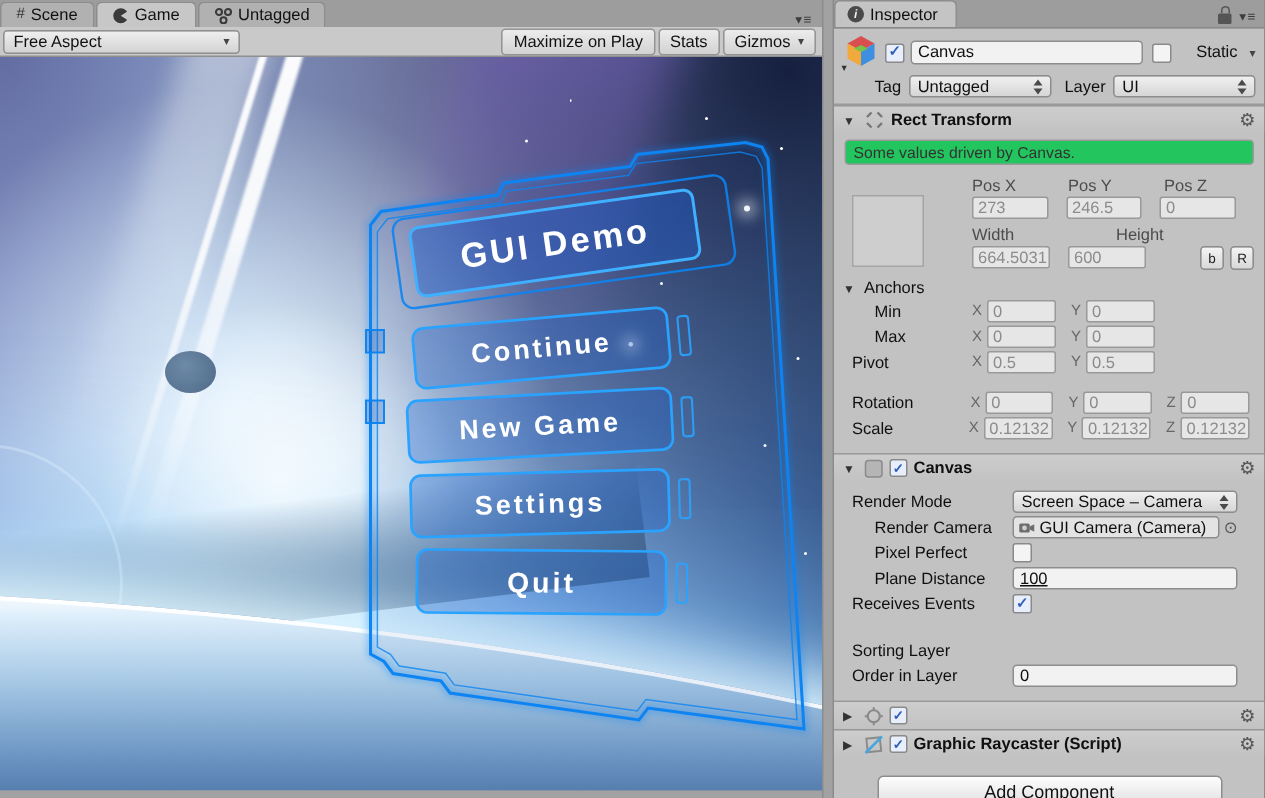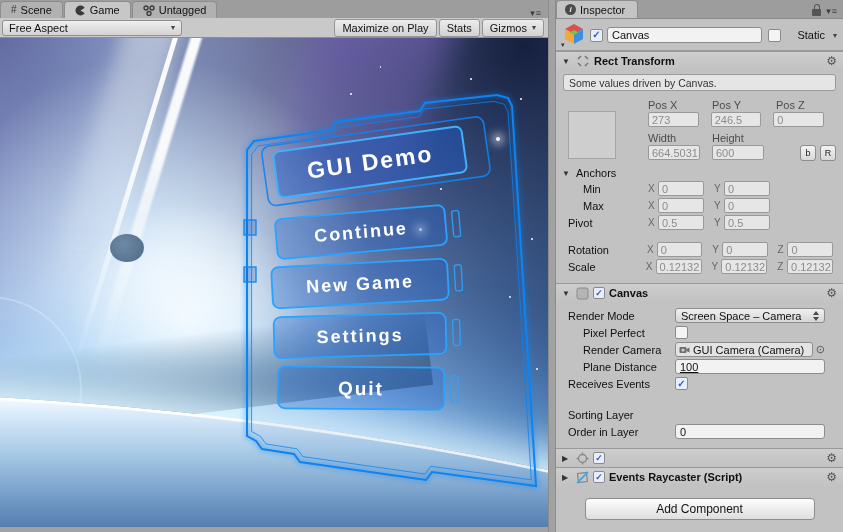--- a/index.html
+++ b/index.html
@@ -6,21 +6,21 @@
   .app{position:relative;width:843px;height:532px;background:#a2a2a2;font-family:"Liberation Sans",sans-serif;overflow:hidden;-webkit-font-smoothing:antialiased;}
   
   .tabbar{position:absolute;left:0;top:0;height:18px;background:#9d9d9d;border-bottom:1px solid #8a8a8a;display:flex;align-items:flex-end;}
   .tab{height:17px;display:flex;align-items:center;gap:4px;padding:0 10px;font-size:11px;color:#111;background:#b1b1b1;border:1px solid #8d8d8d;border-bottom:none;border-radius:4px 4px 0 0;margin-right:1px;box-sizing:border-box;}
   .tab.active{background:#c7c7c7;}
   .tabicon{font-size:10px;color:#333;line-height:1;}
   .pane-ctl{margin-left:auto;font-size:9px;color:#3c3c3c;padding:2px 6px 0 0;letter-spacing:1px;}
   
   .toolbar{position:absolute;left:0;top:18px;width:548px;height:20px;background:#c9c9c9;border-bottom:1px solid #8f8f8f;display:flex;align-items:center;box-sizing:border-box;}
   .dd{display:flex;align-items:center;height:16px;background:linear-gradient(#efefef,#d3d3d3);border:1px solid #909090;border-radius:3px;font-size:11px;color:#111;padding:0 6px;box-sizing:border-box;}
-  .aspect{width:180px;margin-left:2px;justify-content:space-between;}
+  .aspect{width:158px;margin-left:2px;justify-content:space-between;}
   .tb-right{margin-left:auto;display:flex;gap:2px;padding-right:4px;justify-content:space-between;}
   .tb-btn{height:16px;display:flex;align-items:center;background:linear-gradient(#ececec,#d2d2d2);border:1px solid #949494;border-radius:3px;font-size:11px;color:#111;padding:0 7px;}
   .ddarrow{font-size:8px;color:#444;margin-left:5px;}
   
   .game-view{position:absolute;left:0;top:38px;width:548px;height:489px;overflow:hidden;border-bottom:1px solid #7e7e7e;
     background:
       radial-gradient(circle at 34% 58%, rgba(255,255,255,.95), rgba(255,255,255,0) 26%),
       radial-gradient(circle at 28% 48%, rgba(232,246,255,.8), rgba(232,246,255,0) 46%),
       radial-gradient(ellipse at 96% 2%, #161f3e 0%, rgba(22,31,62,0) 58%),
       radial-gradient(ellipse at 62% 0%, rgba(128,106,195,.6), rgba(128,106,195,0) 42%),
@@ -67,21 +67,21 @@
   .namefield{flex:1;margin:0 6px 0 4px;}
   .mini-dd{height:15px;flex:1;display:flex;align-items:center;justify-content:space-between;background:linear-gradient(#f0f0f0,#d6d6d6);border:1px solid #8d8d8d;border-radius:3px;padding:0 5px;box-sizing:border-box;}
   .updown{display:flex;flex-direction:column;gap:2px;}
   .updown i{display:block;width:0;height:0;border-left:3px solid transparent;border-right:3px solid transparent;}
   .updown .u{border-bottom:4px solid #4a4a4a;}
   .updown .d{border-top:4px solid #4a4a4a;}
   .comp-head{display:flex;align-items:center;height:18px;border-top:1px solid #999;background:linear-gradient(#cdcdcd,#c2c2c2);padding:0 6px;gap:4px;}
   .fold{font-size:8px;color:#333;width:10px;}
   .comp-title{font-weight:bold;font-size:11px;}
   .gear{margin-left:auto;font-size:12px;color:#555;}
-  .helpbox{margin:4px 7px 2px 7px;height:15px;background:#e5e5e5;border:1px solid #9a9a9a;border-radius:3px;font-size:10.5px;color:#333;display:flex;align-items:center;padding:0 5px;}
+  .helpbox{margin:4px 7px 2px 7px;height:15px;background:#22c55e;border:1px solid #9a9a9a;border-radius:3px;font-size:10.5px;color:#333;display:flex;align-items:center;padding:0 5px;}
   .rt-grid{position:relative;padding-top:5px;}
   .preview{position:absolute;left:12px;top:18px;width:46px;height:46px;background:#cecece;border:1px solid #a5a5a5;}
   .lblrow{display:flex;margin-left:92px;height:13px;align-items:flex-end;}
   .collab{width:52px;margin-right:12px;font-size:11px;color:#4c4c4c;}
   .fldrow{display:flex;margin-left:92px;height:17px;align-items:center;padding-right:7px;justify-content:space-between;}
   .fld{width:52px;margin-right:12px;height:15px;background:#e6e6e6;border:1px solid #999;border-radius:2px;font-size:11px;color:#8c8c8c;display:flex;align-items:center;padding:0 3px;box-sizing:border-box;}
   .minibtn{width:14px;height:14px;background:linear-gradient(#f4f4f4,#d8d8d8);border:1px solid #8d8d8d;border-radius:3px;font-size:9px;display:flex;align-items:center;justify-content:center;color:#222;}
   .lblcol{width:92px;padding-left:12px;box-sizing:border-box;color:#101010;}
   .lblcol.ind{padding-left:27px;}
   .ax{width:10px;font-size:10px;color:#666;}
@@ -233,20 +233,38 @@
           <span class="cube-dd">▾</span>
         </div>
         <span class="chk on">✓</span>
         <div class="txtfield namefield">
             <span>Canvas</span>
           </div>
         <span class="chk"></span>
         <span style="margin:0 3px 0 16px;">Static</span>
         <span class="ddarrow">▾</span>
       </div>
+      <div class="row" style="height:19px;">
+        <span style="margin-left:21px;margin-right:5px;">Tag</span>
+        <div class="mini-dd" style="max-width:98px;">
+          <span>Untagged</span>
+            <span class="updown">
+              <i class="u"></i>
+              <i class="d"></i>
+            </span>
+        </div>
+        <span style="margin:0 5px 0 9px;">Layer</span>
+        <div class="mini-dd">
+          <span>UI</span>
+            <span class="updown">
+              <i class="u"></i>
+              <i class="d"></i>
+            </span>
+        </div>
+      </div>
     </div>
 
     <div class="comp-head">
       <span class="fold">▼</span>
       <svg width="14" height="14" viewBox="0 0 14 14">
           <g stroke="#777" stroke-width="1.6" fill="none">
             <path d="M2 5 L5 2"></path>
             <path d="M9 2 L12 5"></path>
             <path d="M2 9 L5 12"></path>
             <path d="M12 9 L9 12"></path>
@@ -262,21 +280,21 @@
       <div class="lblrow">
         <span class="collab">Pos X</span>
         <span class="collab">Pos Y</span>
         <span class="collab">Pos Z</span>
       </div>
       <div class="fldrow">
         <span class="fld">273</span>
         <span class="fld">246.5</span>
         <span class="fld">0</span>
       </div>
-      <div class="lblrow" style="margin-top:3px;">
+      <div class="lblrow" style="margin-top:3px;gap:32px;">
         <span class="collab">Width</span>
         <span class="collab">Height</span>
       </div>
       <div class="fldrow">
         <span class="fld">664.5031</span>
         <span class="fld">600</span>
         <span class="minibtn" style="margin-left:auto;margin-right:4px;">b</span>
         <span class="minibtn">R</span>
       </div>
 
@@ -343,40 +361,40 @@
           <div class="mini-dd">
             <span>Screen Space – Camera</span>
             <span class="updown">
               <i class="u"></i>
               <i class="d"></i>
             </span>
           </div>
         </div>
     </div>
     <div class="row">
-      <span class="clabel ind">Pixel Perfect</span>
-      <div class="ctrl">
-          <span class="chk"></span>
-        </div>
-    </div>
-    <div class="row">
       <span class="clabel ind">Render Camera</span>
       <div class="ctrl">
         <div class="objfield">
           <svg width="11" height="9" viewBox="0 0 11 9">
               <rect x="0.5" y="2" width="7" height="6" rx="1" fill="#6e6e6e"></rect>
               <polygon points="7.5,4 10.5,2.5 10.5,7.5 7.5,6" fill="#6e6e6e"></polygon>
               <circle cx="4" cy="5" r="1.6" fill="#cfcfcf"></circle>
             </svg>
           <span style="overflow:hidden;white-space:nowrap;">GUI Camera (Camera)</span>
         </div>
         <span class="picker">⊙</span>
       </div>
     </div>
     <div class="row">
+      <span class="clabel ind">Pixel Perfect</span>
+      <div class="ctrl">
+          <span class="chk"></span>
+        </div>
+    </div>
+    <div class="row">
       <span class="clabel ind">Plane Distance</span>
       <div class="ctrl">
           <div class="txtfield" style="flex:1;height:15px;text-decoration:underline;">
             <span>100</span>
           </div>
         </div>
     </div>
     <div class="row">
       <span class="clabel">Receives Events</span>
       <div class="ctrl">
@@ -406,21 +424,21 @@
       <span class="chk on" style="width:12px;height:12px;font-size:9px;">✓</span>
       <span class="gear">⚙</span>
     </div>
     <div class="comp-head">
       <span class="fold">▶</span>
       <svg width="13" height="13" viewBox="0 0 13 13">
           <rect x="2" y="2" width="9" height="9" fill="none" stroke="#8a8a8a" stroke-width="1.3" transform="rotate(-6 6.5 6.5)"></rect>
           <path d="M1 12 L12 1" stroke="#49a7dd" stroke-width="1.8"></path>
         </svg>
       <span class="chk on" style="width:12px;height:12px;font-size:9px;">✓</span>
-      <span class="comp-title">Events Raycaster (Script)</span>
+      <span class="comp-title">Graphic Raycaster (Script)</span>
       <span class="gear">⚙</span>
     </div>
 
     <div class="addbtn-row">
       <div class="addbtn">Add Component</div>
     </div>
   </div>
 </div>
 
 </body></html>

